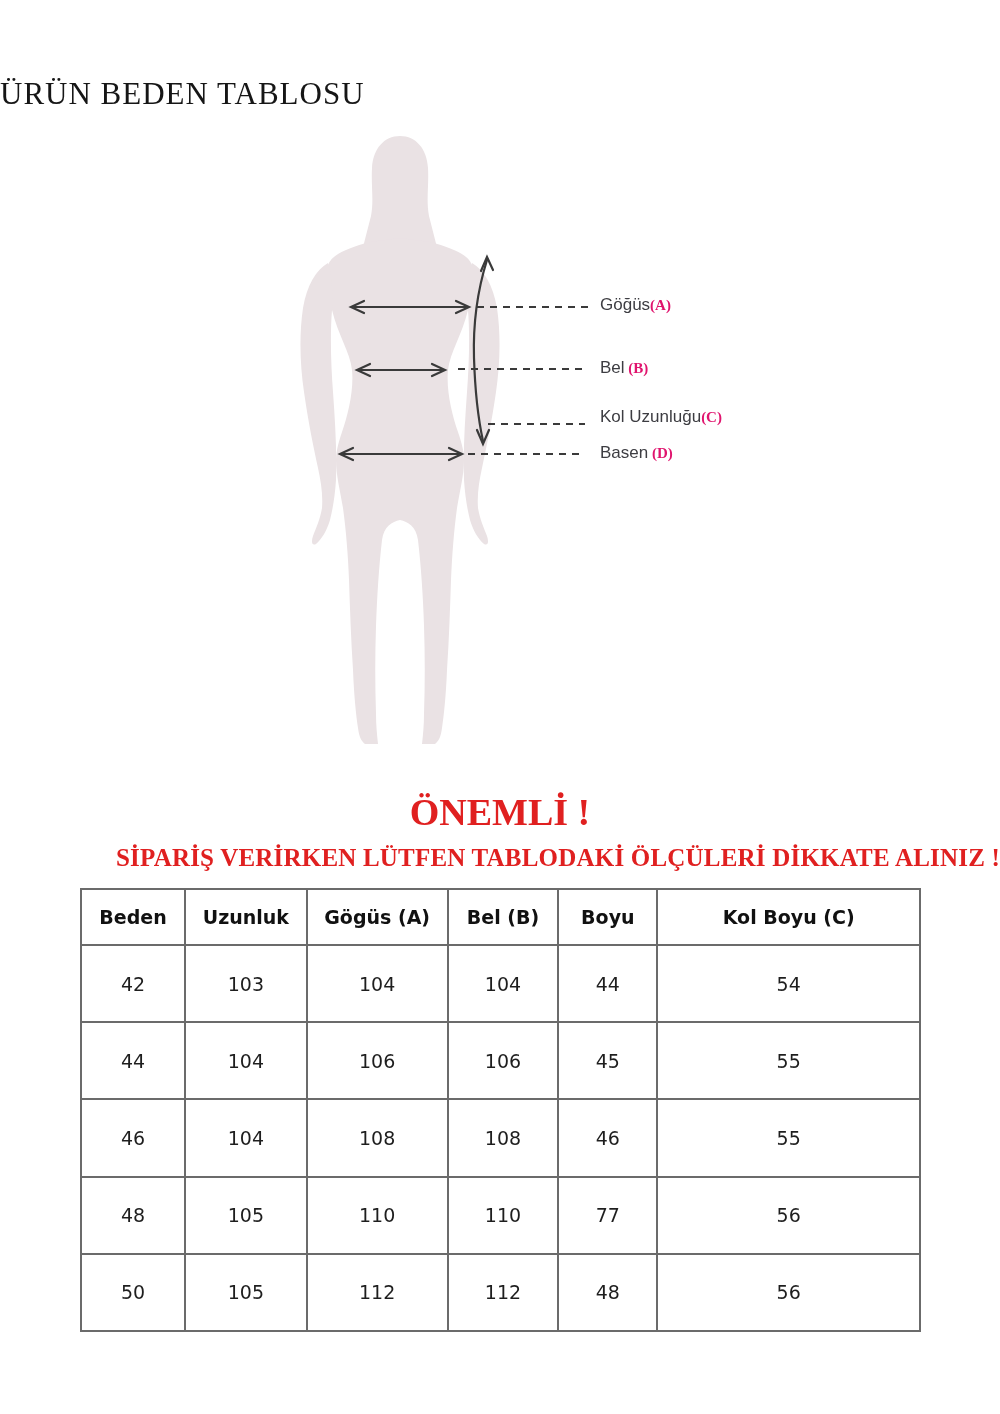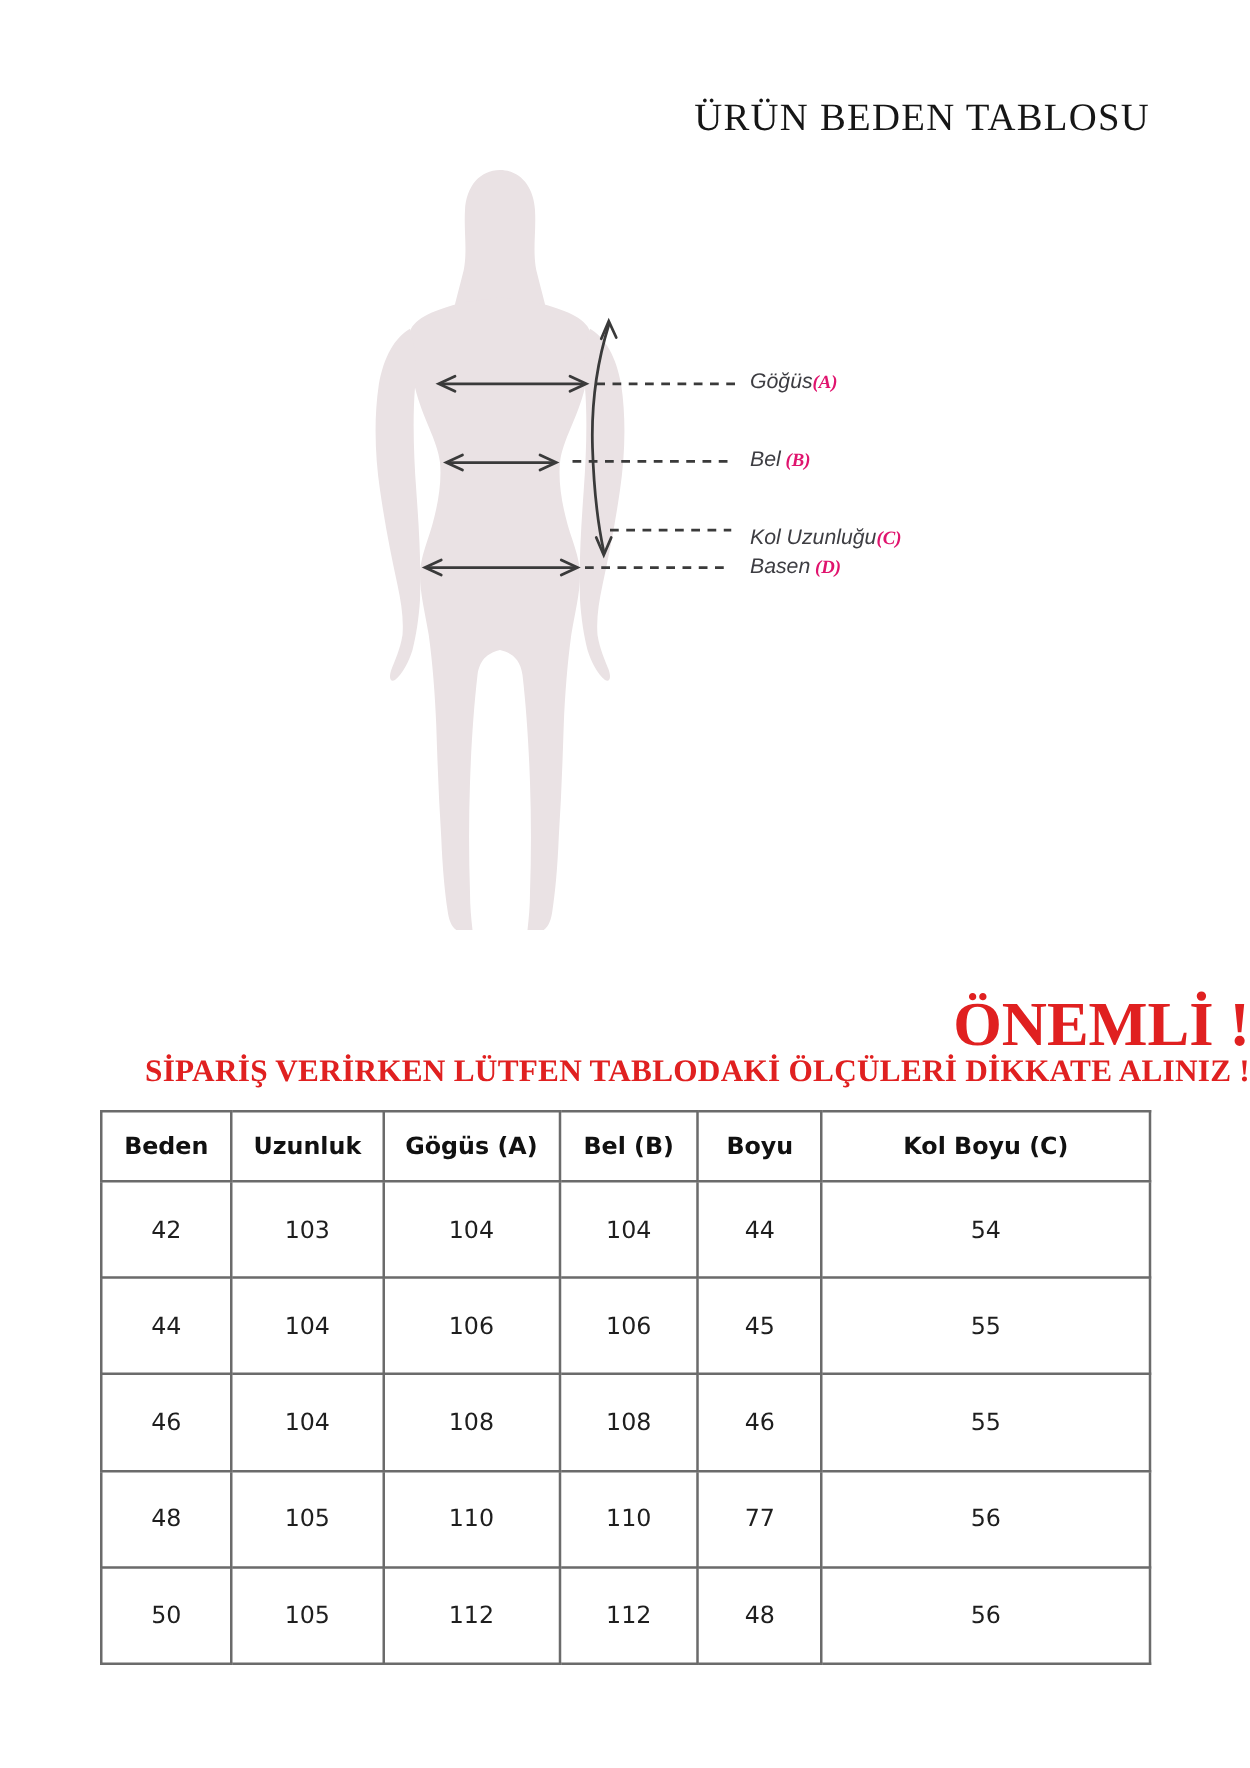--- a/index.html
+++ b/index.html
@@ -1,40 +1,40 @@
 <!DOCTYPE html>
 <html><head>
 <meta charset="utf-8">
 <style>
   html,body { margin:0; padding:0; background:#ffffff; }
   #page {
     position:relative; width:1000px; height:1414px; background:#ffffff;
     overflow:hidden; font-family:"Liberation Sans", sans-serif;
   }
   .title {
-    position:absolute; top:76px; left:0; width:920px; text-align:right;
+    position:absolute; top:76px; left:0; width:920px; text-align:left;
     font-family:"Liberation Serif", serif; font-size:31px; font-weight:400;
     color:#161616; letter-spacing:1px;
   }
   #diagram-svg { position:absolute; left:80px; top:130px; width:840px; height:630px; }
   .measure-label {
     position:absolute; font-family:"Liberation Sans", sans-serif;
-    font-size:17px; color:#3d3d42; white-space:nowrap;font-style:italic;
+    font-size:17px; color:#3d3d42; white-space:nowrap;
   }
   .measure-label .letter {
     font-family:"Liberation Serif", serif; font-weight:bold;
     font-size:15px; color:#e0146e; white-space:pre;
   }
   .lbl-0 { left:600px; top:295px; }
   .lbl-1 { left:600px; top:358px; }
-  .lbl-2 { left:600px; top:420px; }
+  .lbl-2 { left:600px; top:407px; }
   .lbl-3 { left:600px; top:443px; }
   .important-heading {
-    position:absolute; top:790px; left:0; width:1000px; text-align:right;
-    font-family:"Liberation Serif", serif; font-weight:bold; font-size:50px;
+    position:absolute; top:790px; left:0; width:1000px; text-align:center;
+    font-family:"Liberation Serif", serif; font-weight:bold; font-size:38px;
     color:#e02020;
   }
   .important-sub {
     position:absolute; top:844px; left:0; width:1000px; text-align:right;
     font-family:"Liberation Serif", serif; font-weight:bold; font-size:25px;
     color:#e02020; letter-spacing:0.2px;
   }
   table.size-table {
     position:absolute; left:80px; top:888px; width:841px; height:444px;
     border-collapse:collapse; table-layout:fixed; background:#ffffff;

